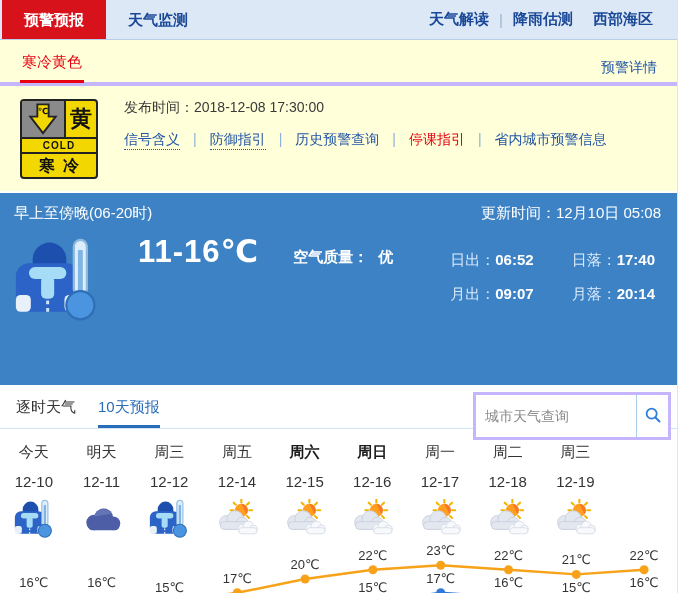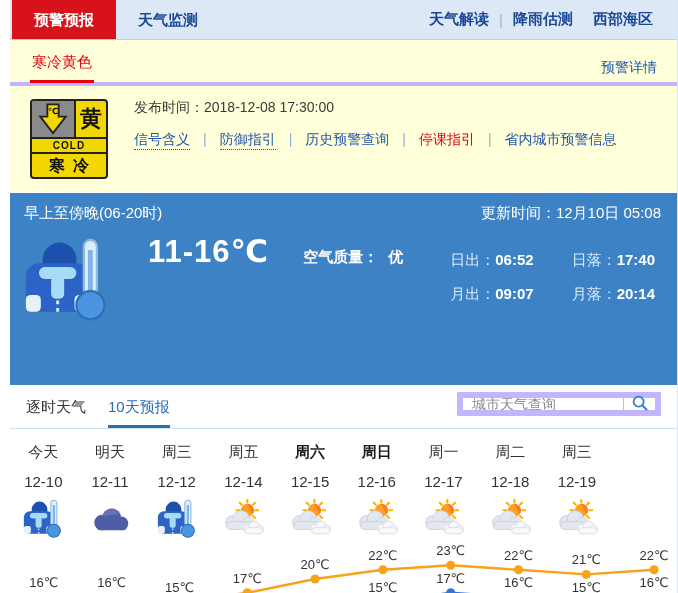--- a/index.html
+++ b/index.html
@@ -1,17 +1,17 @@
 <!DOCTYPE html>
 <html><head>
 <meta charset="utf-8">
 <style>
   * { margin:0; padding:0; box-sizing:border-box; }
   body { font-family: "Liberation Sans", "DejaVu Sans", sans-serif; background:#fff; }
-  .page { width:678px; height:593px; overflow:hidden; background:#fff; border-right:1px solid #d9e7f4;padding-left:10px; }
+  .page { width:678px; height:593px; overflow:hidden; background:#fff; border-right:1px solid #d9e7f4; }
 
   
   .nav { height:40px; background:#dce8f5; border-bottom:1px solid #b9cfe8; display:flex; align-items:stretch; }
   .nav-tab { padding:0 22px; line-height:39px; font-size:15px; font-weight:bold; color:#1a4898; cursor:pointer; }
   .nav-tab.active { background:#d8121a; color:#fff; margin-left:2px; }
   .nav-right { margin-left:auto; display:flex; align-items:center; padding-right:14px; font-size:15px; font-weight:bold; color:#1a4898; }
   .nav-right .nav-link { margin:0 10px; cursor:pointer; }
   .sep { color:#9ab4d4; font-weight:normal; }
 
   
@@ -49,21 +49,21 @@
   .desc { font-size:14px; line-height:1.62; margin-top:4px; }
   .sunmoon { margin-left:auto; margin-right:8px; margin-top:22px; display:grid; grid-template-columns:auto auto; column-gap:38px; row-gap:15px; font-size:15px; align-content:start; }
   .sm-item { white-space:nowrap; }
   .sm-label { color:#d8eafc; }
   .sm-value { font-weight:bold; }
 
   
   .tabs-row { position:relative; height:44px; border-bottom:1px solid #cfe3f5; background:#fff; display:flex; align-items:stretch; }
   .tab { font-size:15px; color:#333; margin-left:16px; line-height:43px; cursor:pointer; }
   .tab.active { color:#2a6db8; border-bottom:3px solid #2a6db8; margin-left:22px; }
-  .search { position:absolute; right:16px; top:7px; display:flex; height:24px; border:6px solid #c4b5fd; background:#fff; }
+  .search { position:absolute; right:6px; top:7px; display:flex; height:48px; border:3px solid #c4b5fd; background:#fff; }
   .search input { border:none; outline:none; width:160px; padding:0 9px; font-size:14px; color:#333; font-family:inherit; }
   .search input::placeholder { color:#8a8a8a; }
   .search button { width:32px; background:#fff; border:none; border-left:1px solid #a9c9e4; display:flex; align-items:center; justify-content:center; cursor:pointer; }
 
   
   .forecast { background:#fff; padding-top:14px; }
   .days { display:flex; }
   .day { width:10%; text-align:center; cursor:pointer; }
   .day-name { font-size:15px; color:#333; }
   .day-name.bold { font-weight:bold; color:#1a1a1a; }

